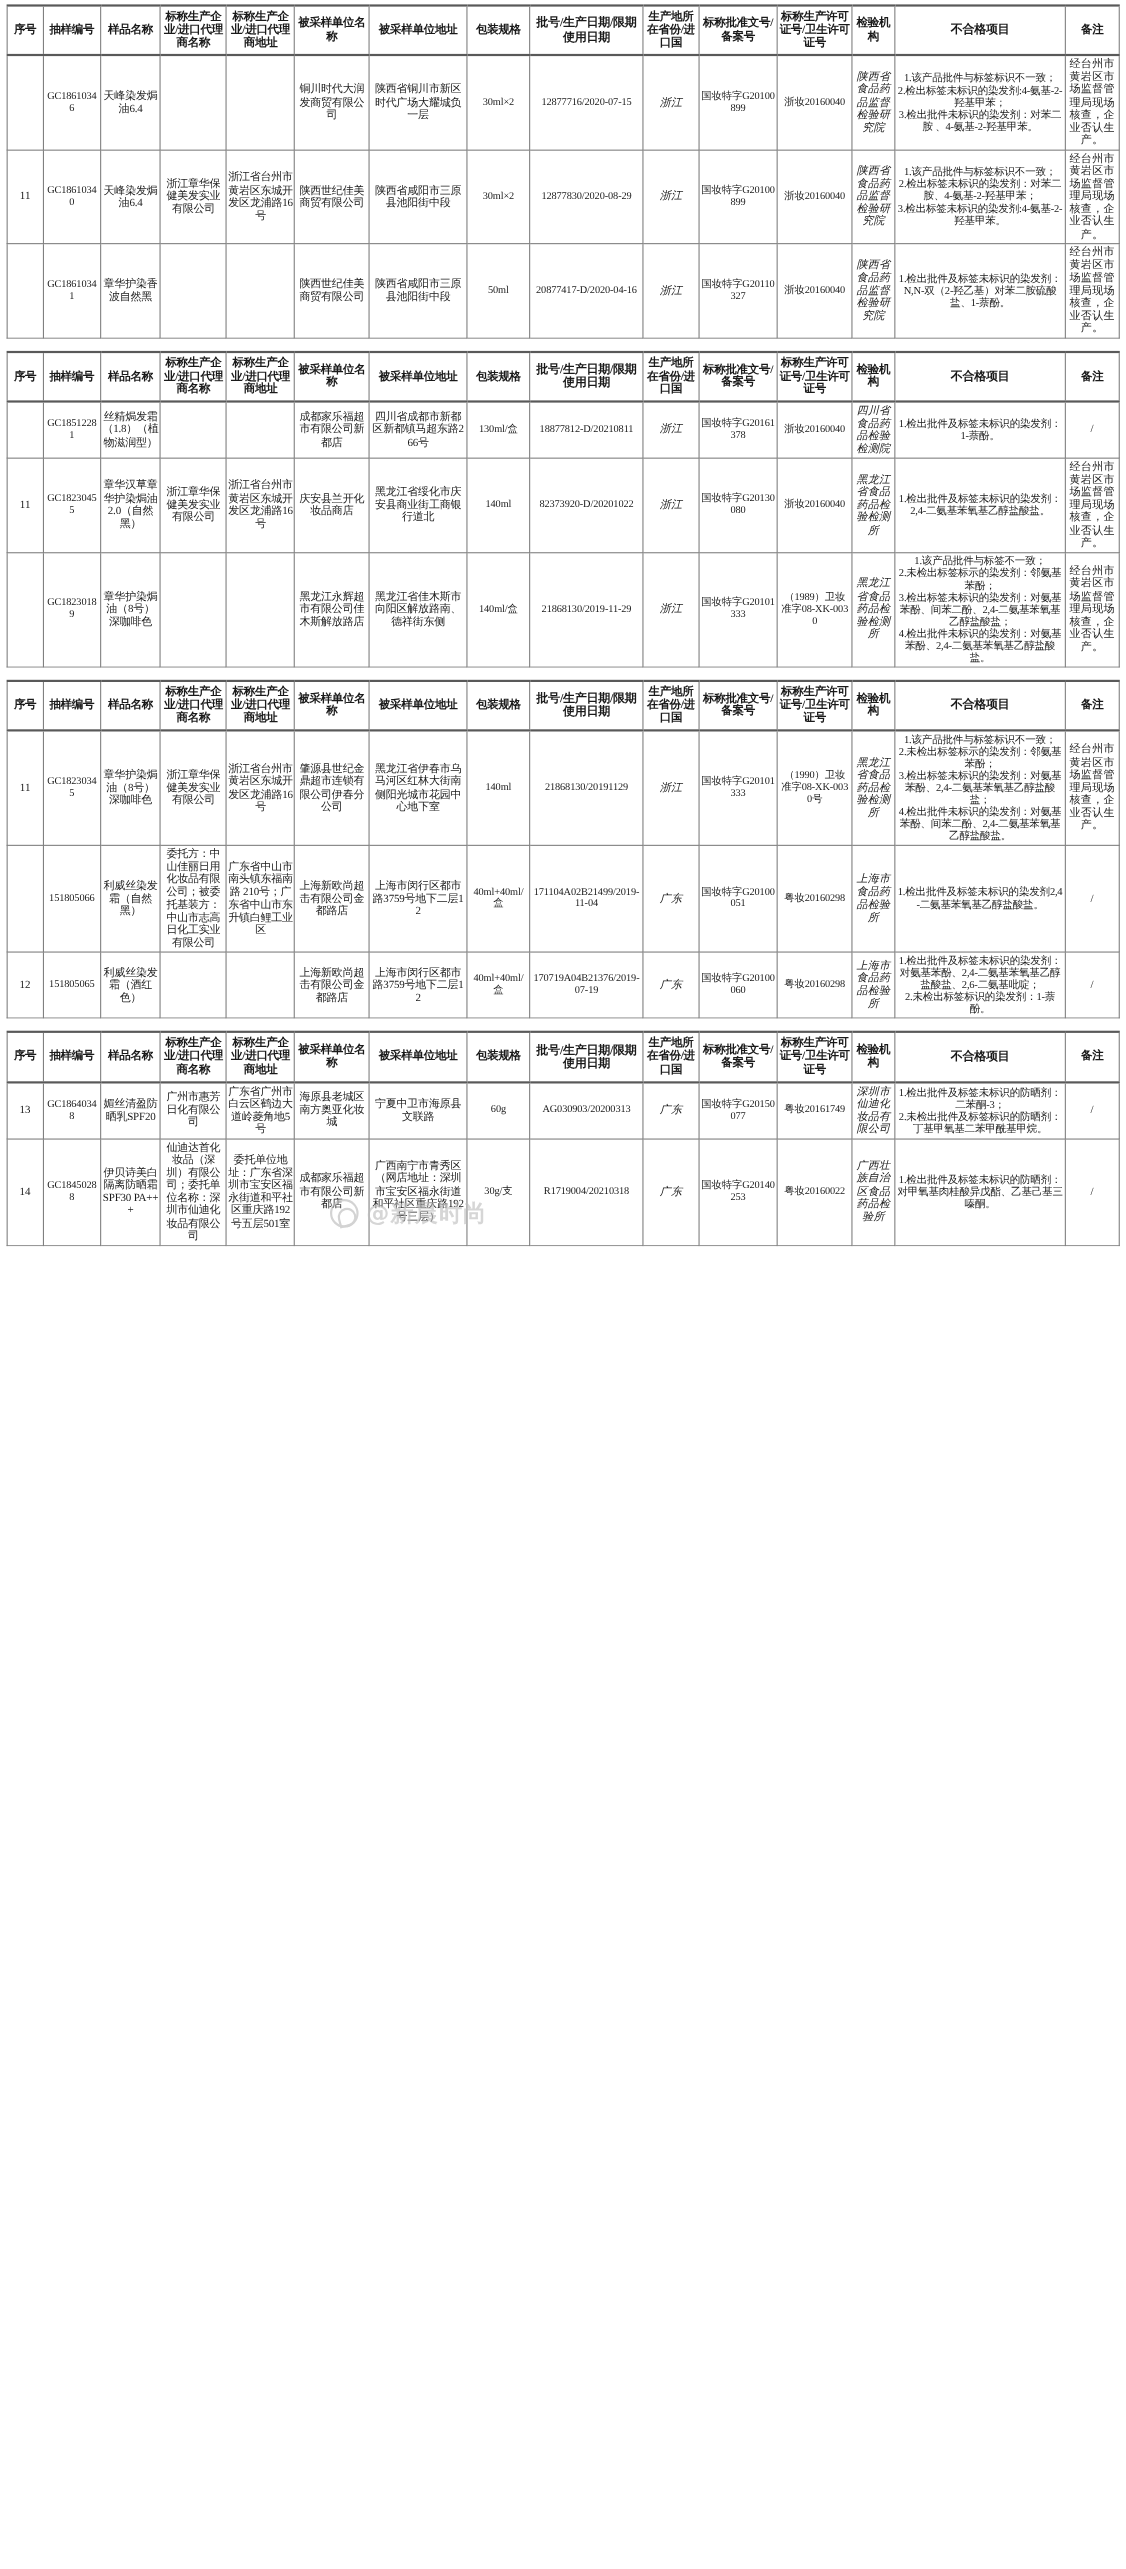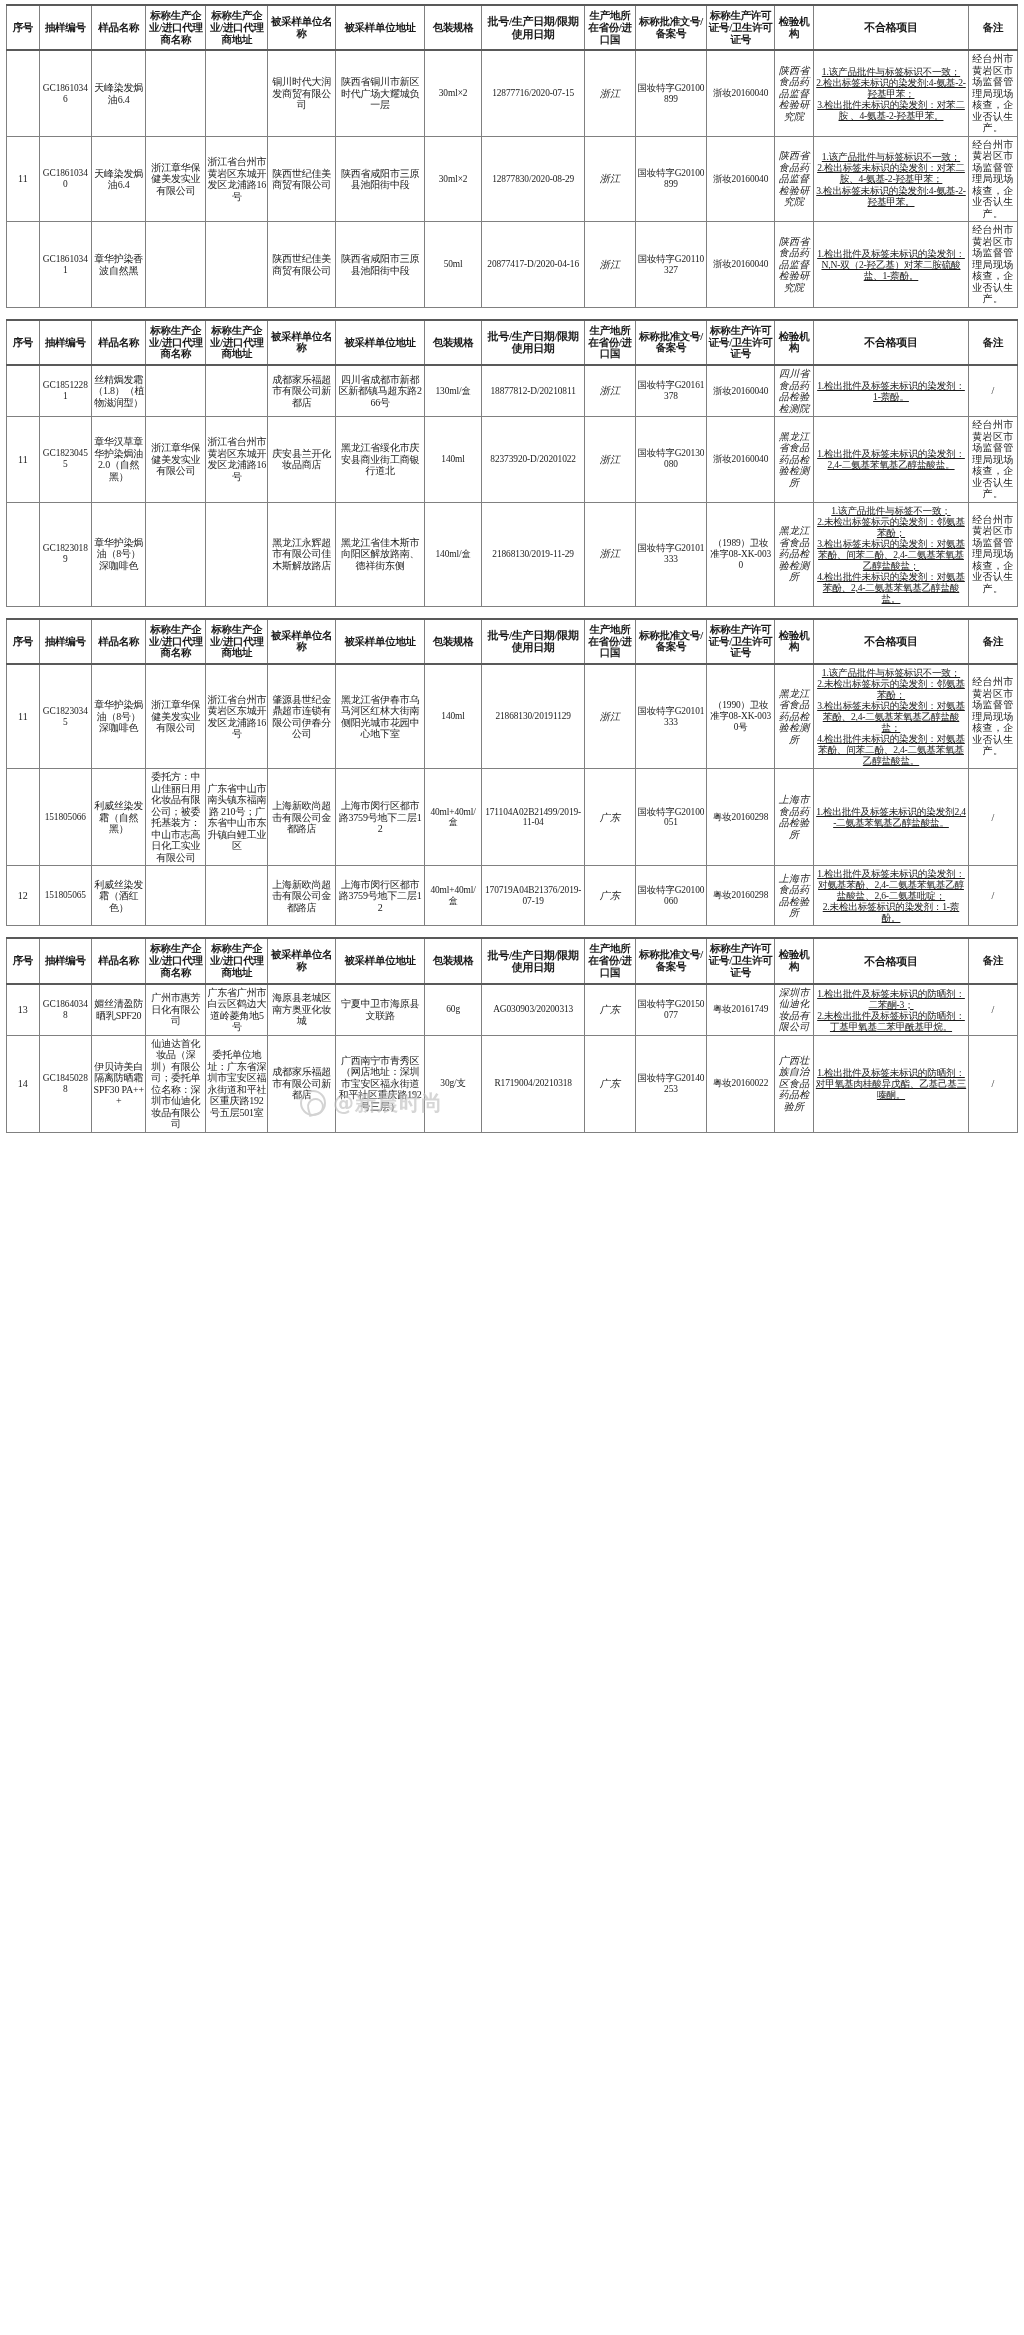--- a/index.html
+++ b/index.html
@@ -61,21 +61,20 @@
   td.code, td.batch, td.approve, td.license {
     font-size: 9.4px;
     letter-spacing: -0.1px;
   }
   td.bad {
     text-align: left;
     padding: 3px 4px;
     font-size: 9.6px;
     line-height: 1.32;
     letter-spacing: -0.2px;
-    text-decoration: underline;
   }
   td.remark {
     font-size: 10px;
     line-height: 1.3;
     letter-spacing: 0.3px;
   }
   td.narrow-v {
     font-size: 10px;
     line-height: 1.25;
     letter-spacing: 0.2px;

